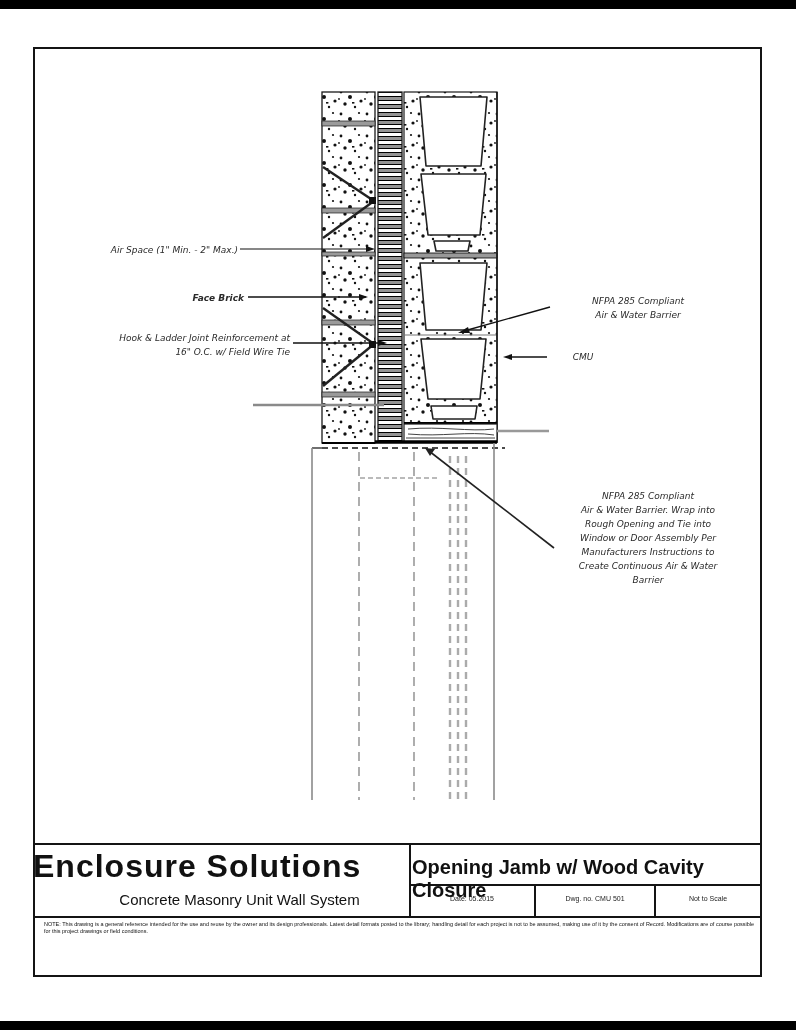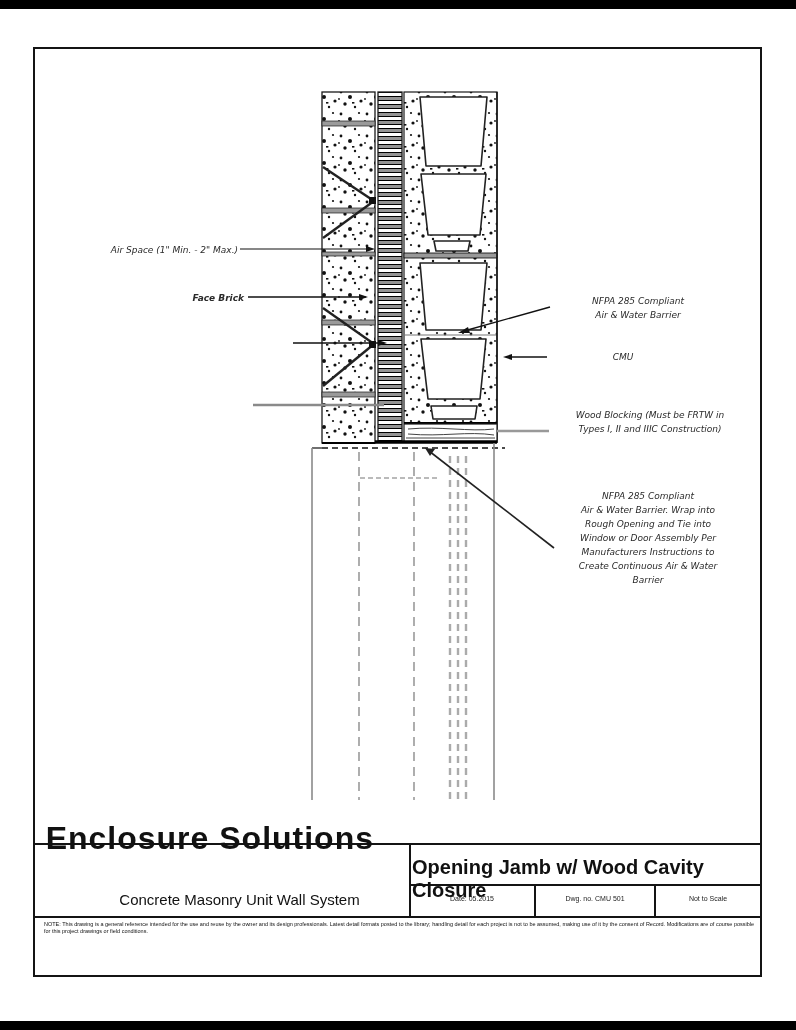--- a/index.html
+++ b/index.html
@@ -6,21 +6,21 @@
   .screen{position:relative;width:796px;height:1030px;background:#ffffff;overflow:hidden;
           font-family:"Liberation Sans",sans-serif;color:#111;}
   .abs{position:absolute;}
   .edge-bar{left:0;width:796px;height:9px;background:#000;}
   .page-border{left:33px;top:47px;width:729px;height:930px;border:2.5px solid #141414;box-sizing:border-box;}
   svg.draw{left:0;top:0;}
   .callout{font-family:"DejaVu Sans",sans-serif;font-style:italic;font-size:9px;line-height:14px;
            color:#2a2a2a;white-space:pre-line;text-align:center;}
   .callout.right{text-align:right;}
   .tb-line{background:#141414;}
-  .company{left:33px;top:820px;width:341px;text-align:right;font-size:32px;font-weight:bold;letter-spacing:1px;}
+  .company{left:33px;top:848px;width:341px;text-align:left;font-size:32px;font-weight:bold;letter-spacing:1px;}
   .system{left:33px;top:891px;width:413px;text-align:center;font-size:15px;}
   .dwg-title{left:412px;top:856px;width:351px;text-align:left;font-size:20px;font-weight:700;}
   .tb-cell{top:895px;text-align:center;font-size:7px;color:#222;}
   .note{left:44px;top:921px;width:712px;font-size:5.5px;line-height:7px;color:#111;}
 </style>
 </head>
 <body>
 
 <div class="screen">
 
@@ -123,25 +123,25 @@
       <line x1="547" y1="357" x2="509" y2="357" stroke="#111" stroke-width="1.3"></line>
       <polygon points="503,357 512,354 512,360" fill="#111"></polygon>
       <line x1="549" y1="431" x2="497" y2="431" stroke="#999" stroke-width="2.6"></line>
       <line x1="554" y1="548" x2="429" y2="451" stroke="#222" stroke-width="1.6"></line>
       <polygon points="425,448 435,449 430,456" fill="#222"></polygon>
     </g>
   </svg>
 
   <div class="abs callout right" style="left:80px;top:243px;width:158px;">Air Space (1" Min. - 2" Max.)</div>
   <div class="abs callout right" style="left:140px;top:291px;width:104px;font-weight:bold;">Face Brick</div>
+  <div class="abs callout right" style="left:55px;top:331px;width:235px;">Hook &amp; Ladder Joint Reinforcement at
+16" O.C. w/ Field Wire Tie</div>
   <div class="abs callout" style="left:553px;top:294px;width:170px;">NFPA 285 Compliant
 Air &amp; Water Barrier</div>
-  <div class="abs callout" style="left:553px;top:350px;width:60px;margin-left:40px;">CMU</div>
-  <div class="abs callout" style="left:550px;top:408px;width:200px;">Wood Blocking (Must be FRTW in
-Types I, II and IIIC Construction)</div>
+  <div class="abs callout" style="left:553px;top:350px;width:60px;">CMU</div>
   <div class="abs callout" style="left:548px;top:489px;width:200px;">NFPA 285 Compliant
 Air &amp; Water Barrier. Wrap into
 Rough Opening and Tie into
 Window or Door Assembly Per
 Manufacturers Instructions to
 Create Continuous Air &amp; Water
 Barrier</div>
 
   <div class="abs tb-line" style="left:33px;top:843px;width:729px;height:2px;"></div>
   <div class="abs tb-line" style="left:33px;top:916px;width:729px;height:2px;"></div>

